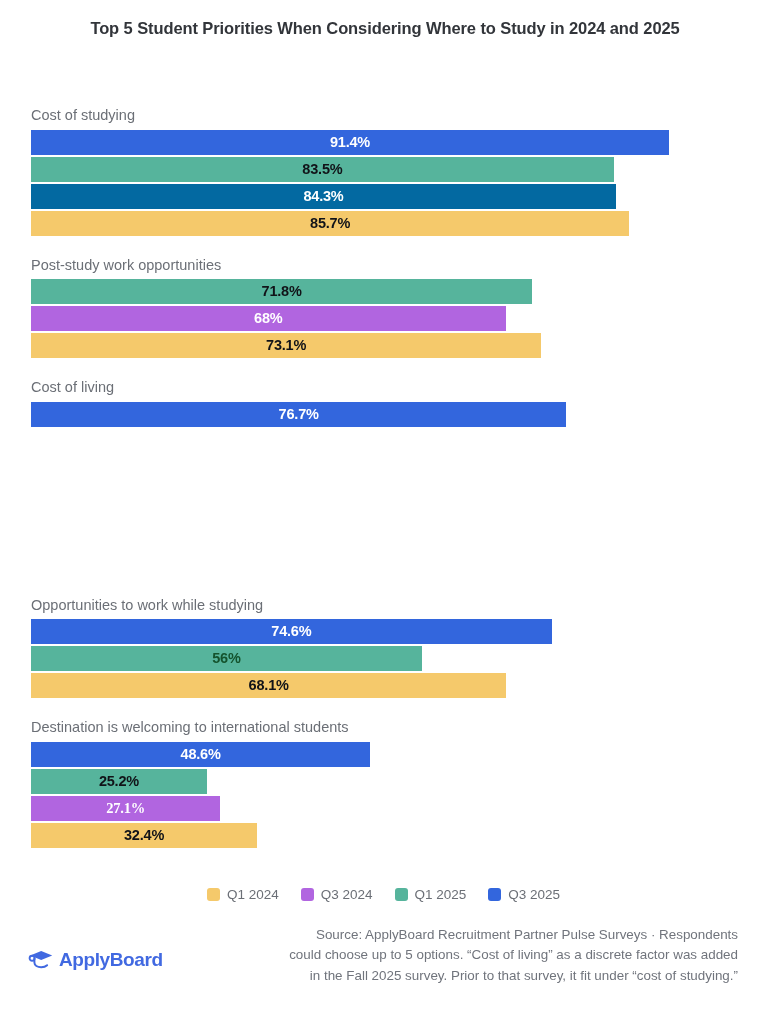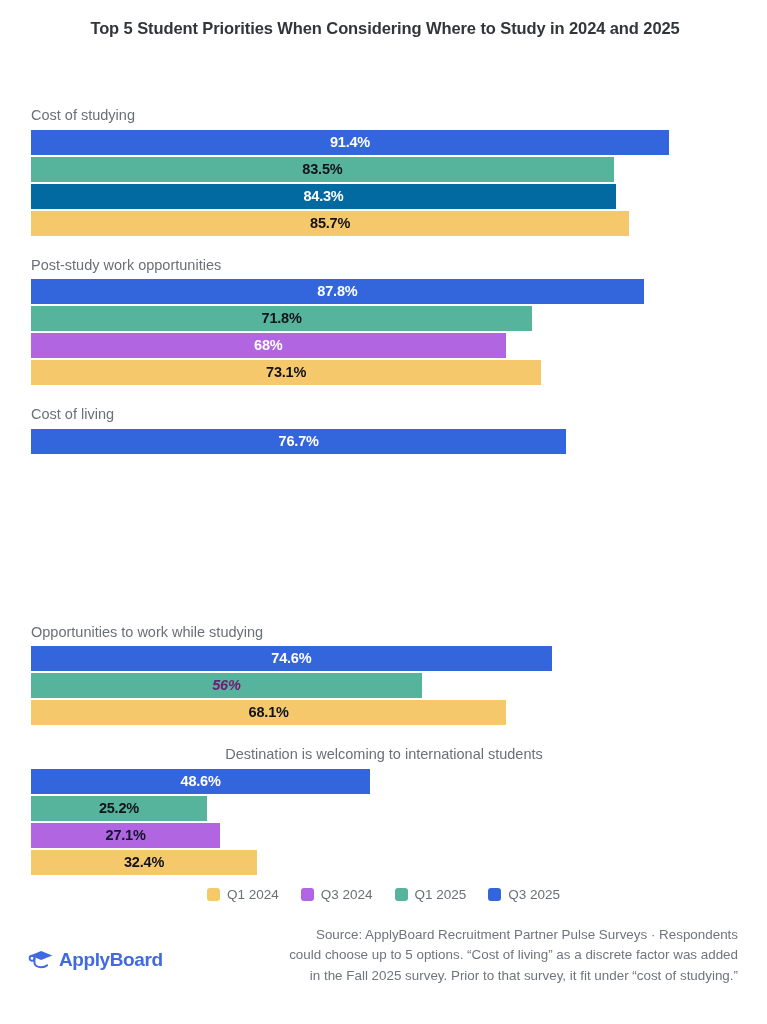--- a/index.html
+++ b/index.html
@@ -188,25 +188,20 @@
         </div>
         <div class="bar-row">
           <div class="bar" style="width: 598.186px; background: rgb(245, 201, 107);">
             <span class="bar-value" style="color: rgb(17, 19, 24);">85.7%</span>
           </div>
         </div>
       </div>
       <div class="bar-group" style="margin-bottom: 22px;">
         <div class="group-label">Post-study work opportunities</div>
         <div class="bar-row">
-          <div class="bar" style="width: 612.844px; background: rgb(51, 102, 221);">
-            <span class="bar-value" style="color: rgb(255, 255, 255);">87.8%</span>
-          </div>
-        </div>
-        <div class="bar-row">
           <div class="bar" style="width: 501.164px; background: rgb(86, 180, 156);">
             <span class="bar-value" style="color: rgb(17, 19, 24);">71.8%</span>
           </div>
         </div>
         <div class="bar-row">
           <div class="bar" style="width: 474.64px; background: rgb(177, 101, 224);">
             <span class="bar-value" style="color: rgb(255, 255, 255);">68%</span>
           </div>
         </div>
         <div class="bar-row">
@@ -234,44 +229,44 @@
       </div>
       <div class="bar-group" style="margin-bottom: 22px;">
         <div class="group-label">Opportunities to work while studying</div>
         <div class="bar-row">
           <div class="bar" style="width: 520.708px; background: rgb(51, 102, 221);">
             <span class="bar-value" style="color: rgb(255, 255, 255);">74.6%</span>
           </div>
         </div>
         <div class="bar-row">
           <div class="bar" style="width: 390.88px; background: rgb(86, 180, 156);">
-            <span class="bar-value" style="color: #701a75; font-style: italic;">56%</span>
+            <span class="bar-value" style="color: #14532d;">56%</span>
           </div>
         </div>
         <div class="bar-row">
           <div class="bar" style="width: 475.338px; background: rgb(245, 201, 107);">
             <span class="bar-value" style="color: rgb(17, 19, 24);">68.1%</span>
           </div>
         </div>
       </div>
-      <div class="bar-group" style="margin-bottom: 22px; text-align: center;">
+      <div class="bar-group" style="margin-bottom: 22px;">
         <div class="group-label">Destination is welcoming to international students</div>
         <div class="bar-row">
           <div class="bar" style="width: 339.228px; background: rgb(51, 102, 221);">
             <span class="bar-value" style="color: rgb(255, 255, 255);">48.6%</span>
           </div>
         </div>
         <div class="bar-row">
           <div class="bar" style="width: 175.896px; background: rgb(86, 180, 156);">
             <span class="bar-value" style="color: rgb(17, 19, 24);">25.2%</span>
           </div>
         </div>
         <div class="bar-row">
           <div class="bar" style="width: 189.158px; background: rgb(177, 101, 224);">
-            <span class="bar-value" style="color: #0f172a;">27.1%</span>
+            <span class="bar-value" style="color: #ffffff; font-family: Liberation Serif, serif;">27.1%</span>
           </div>
         </div>
         <div class="bar-row">
           <div class="bar" style="width: 226.152px; background: rgb(245, 201, 107);">
             <span class="bar-value" style="color: rgb(17, 19, 24);">32.4%</span>
           </div>
         </div>
       </div>
     </div>
 

